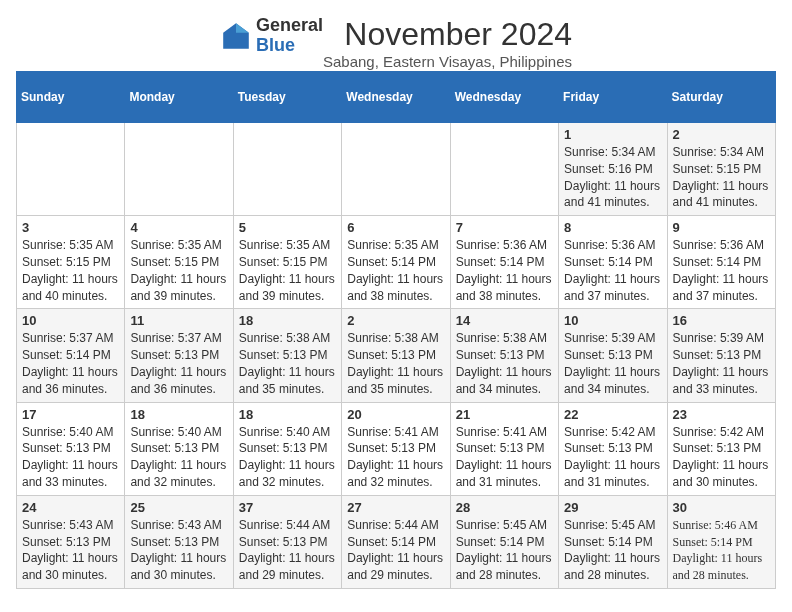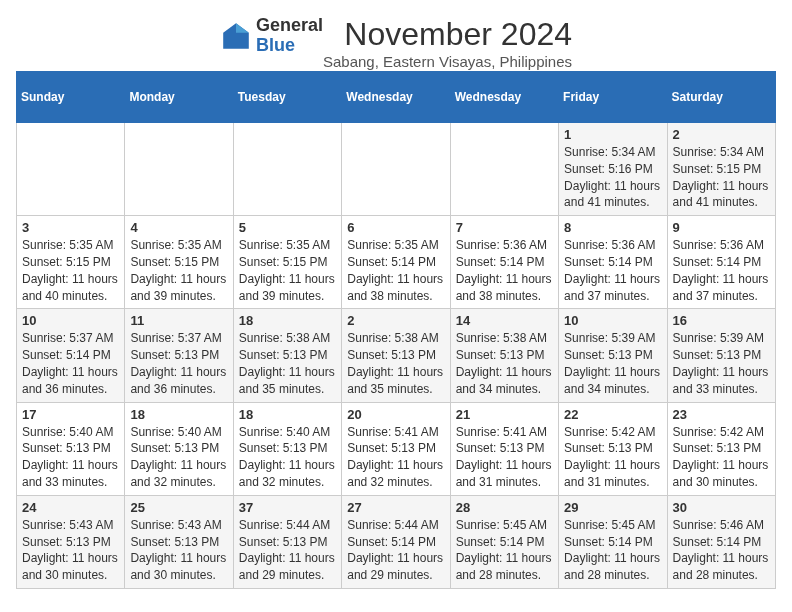--- a/index.html
+++ b/index.html
@@ -304,19 +304,19 @@
 Daylight: 11 hours and 28 minutes.</div>
         </td>
         <td>
           <span class="day-number">29</span>
           <div class="day-info" style="white-space: pre-line;">Sunrise: 5:45 AM
 Sunset: 5:14 PM
 Daylight: 11 hours and 28 minutes.</div>
         </td>
         <td>
           <span class="day-number">30</span>
-          <div class="day-info" style="white-space: pre-line;">Sunrise: 5:46 AM
+          <div class="day-info" style="white-space: pre-line; font-family: Liberation Serif, serif;">Sunrise: 5:46 AM
 Sunset: 5:14 PM
 Daylight: 11 hours and 28 minutes.</div>
         </td>
       </tr>
     </tbody>
 </table>
 
 </body></html>

